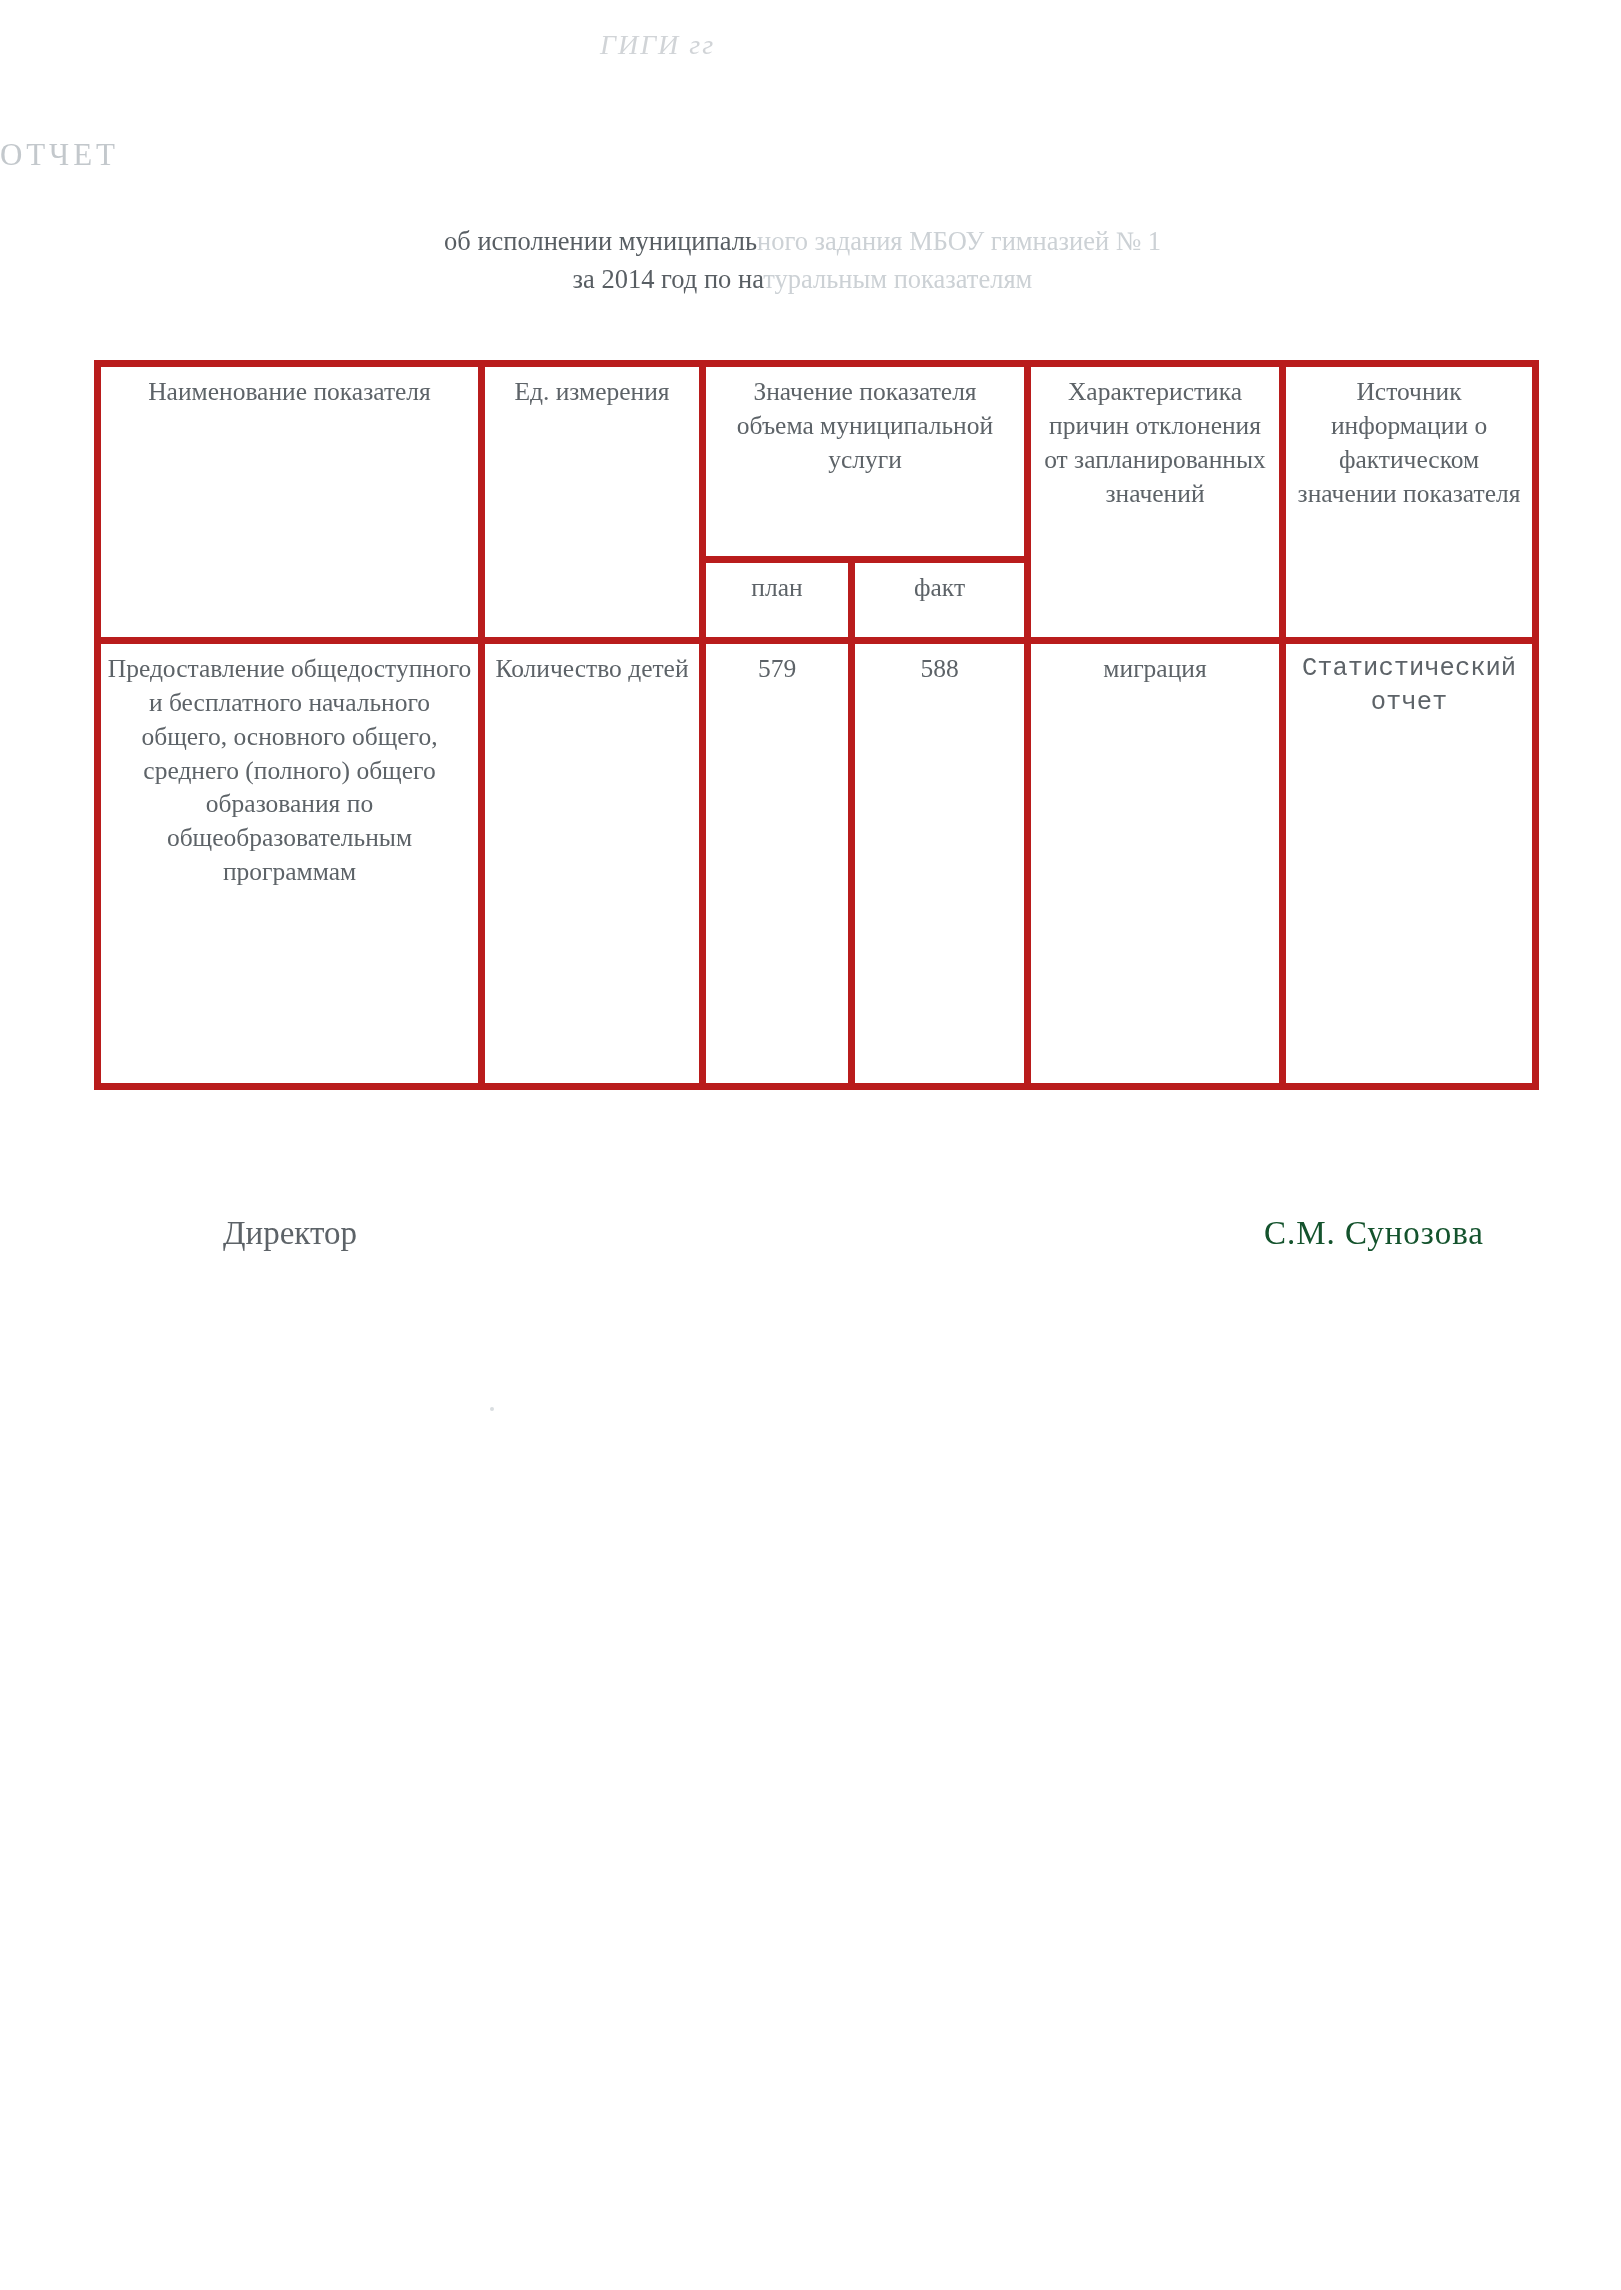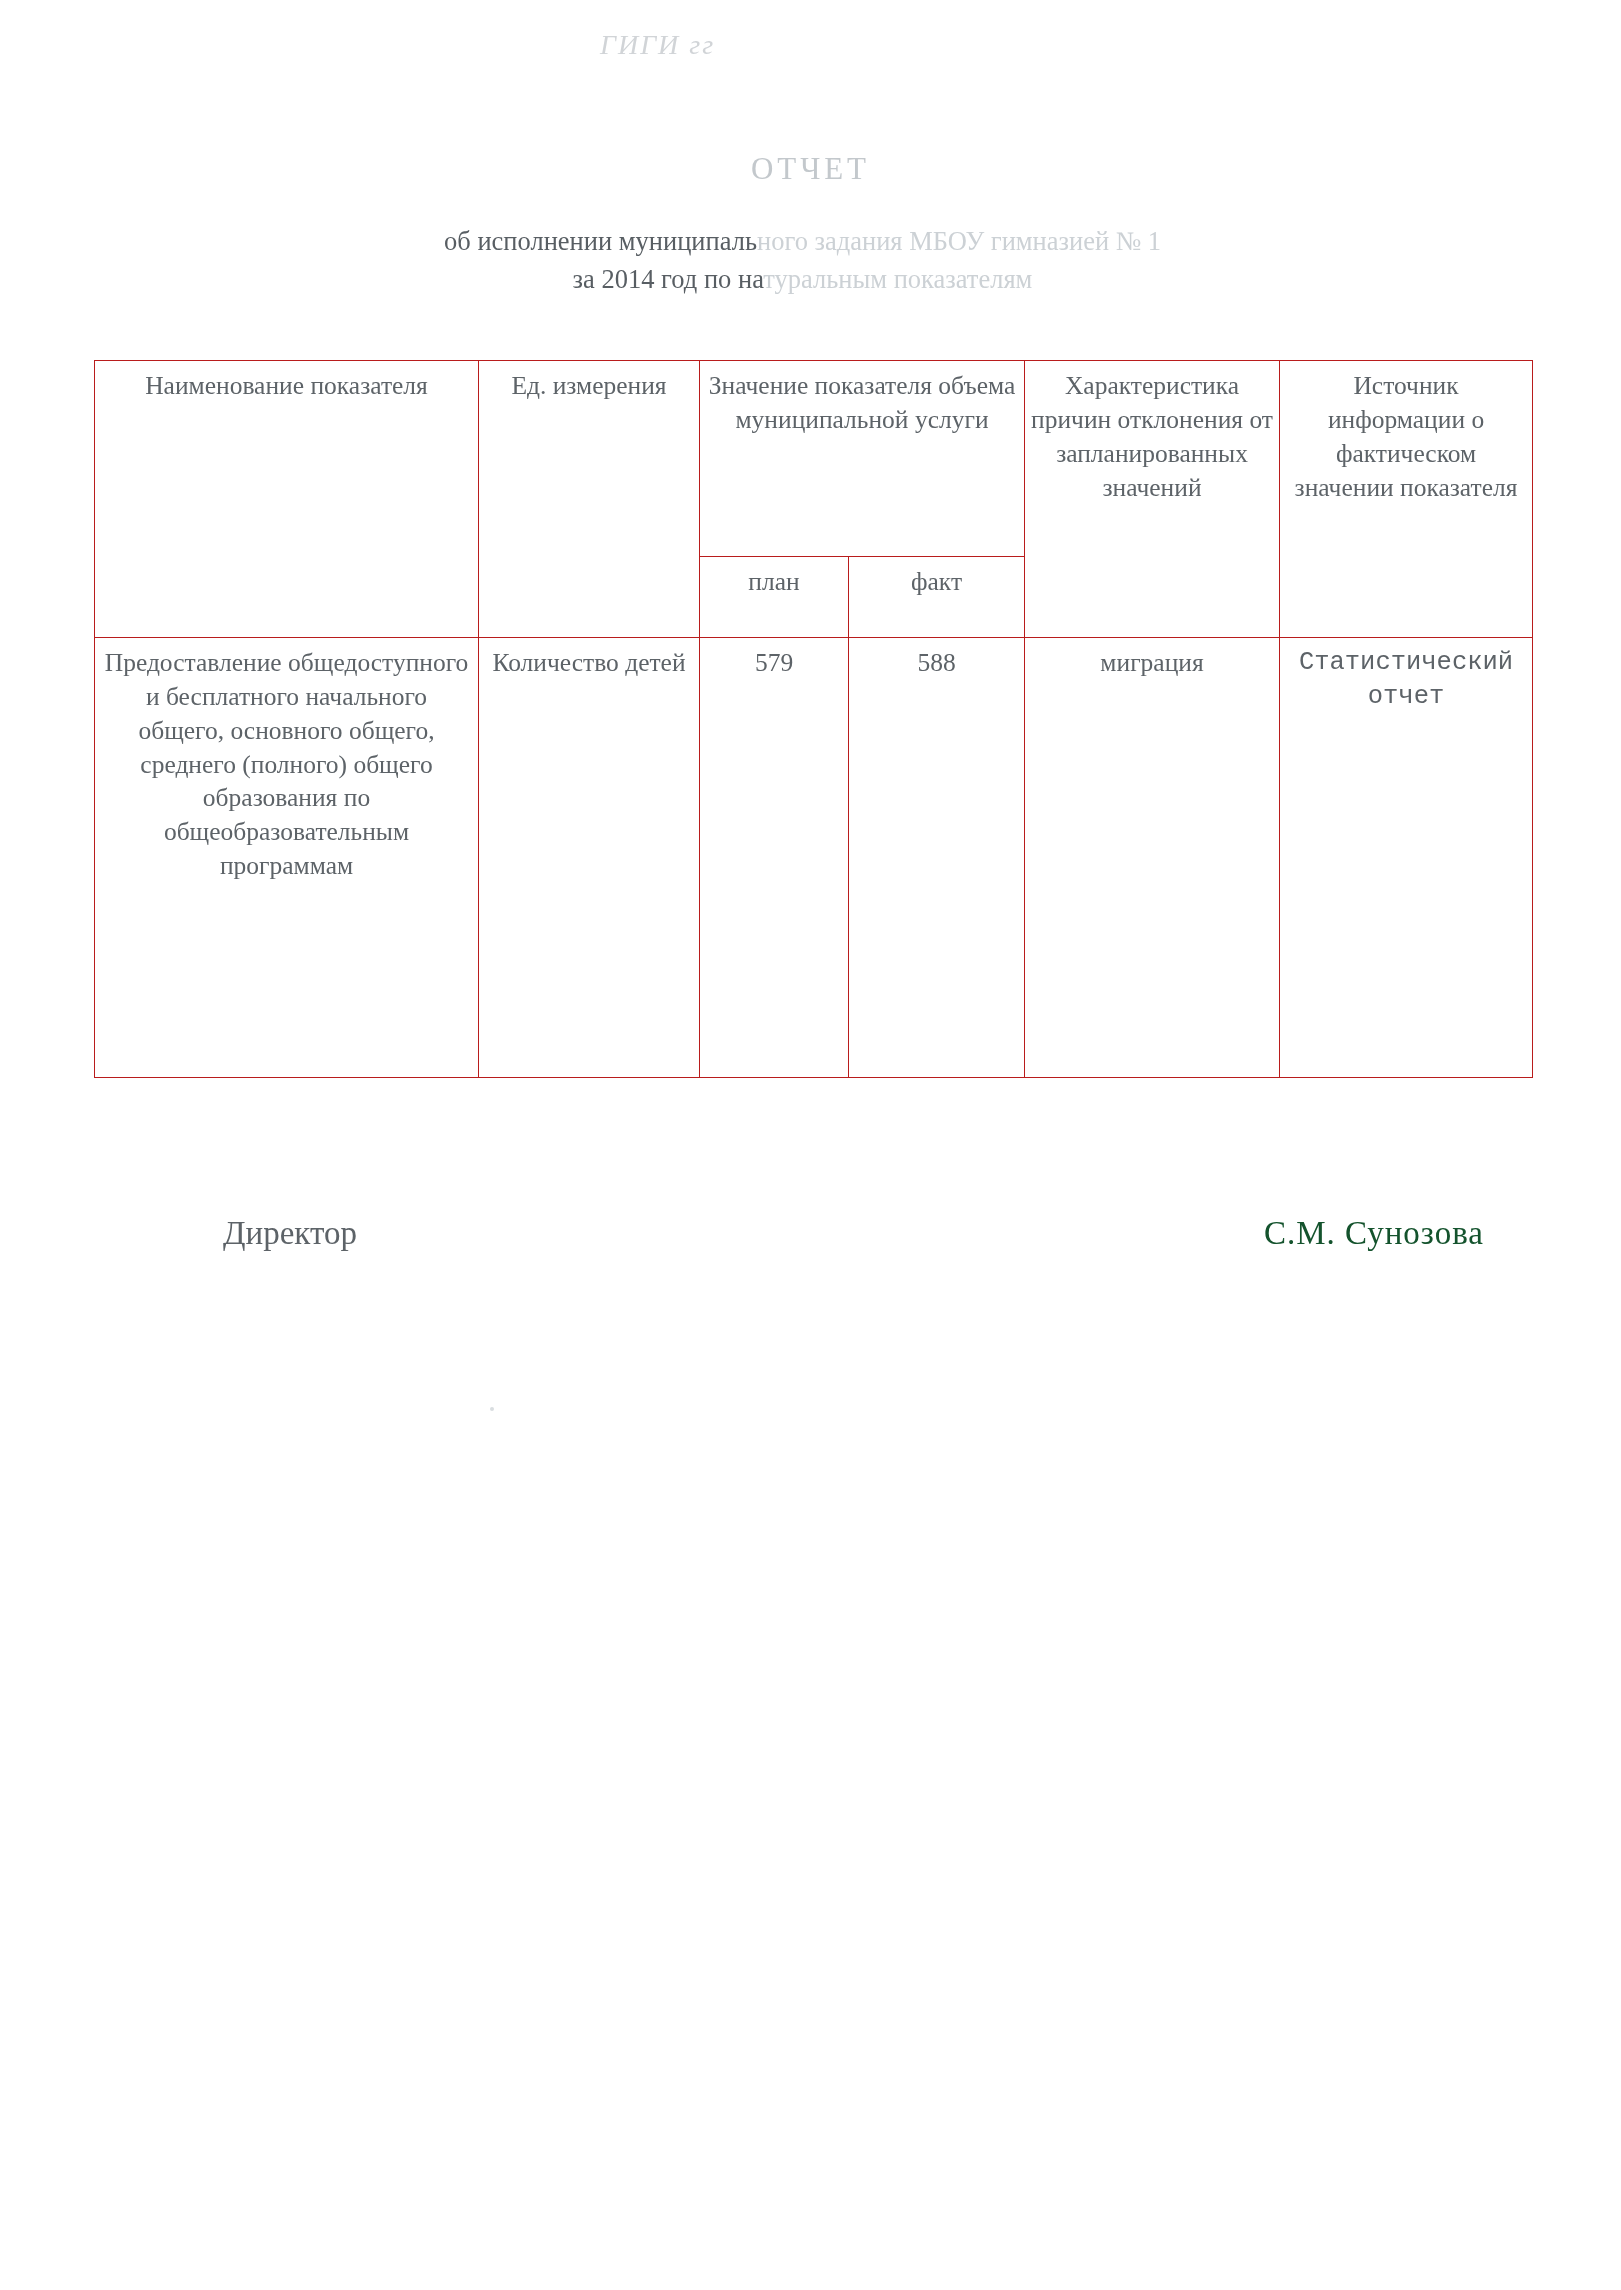--- a/index.html
+++ b/index.html
@@ -30,24 +30,23 @@
     font-style: italic;
     font-size: 28px;
     color: #c9cdd1;
     letter-spacing: 2px;
     white-space: nowrap;
     opacity: 0.85;
   }
 
   .doc-title {
     position: absolute;
-    top: 151px;
+    top: 137px;
     left: 0;
     right: 0;
-    text-align: center;
     font-size: 31px;
     letter-spacing: 3.9px;
     color: #c3c8cc;
   }
 
   .subtitle-block {
     position: absolute;
     top: 223px;
     left: 0;
     right: 16px;
@@ -68,21 +67,21 @@
     top: 360px;
     left: 94px;
     width: 1438px;
   }
   table.report {
     border-collapse: collapse;
     width: 100%;
     table-layout: fixed;
   }
   table.report td, table.report th {
-    border: 1px solid #b91c1c;
+    border: 7px solid #b91c1c;
     vertical-align: top;
     font-weight: normal;
     font-size: 25.5px;
     line-height: 1.33;
     color: #5d6368;
     padding: 7.8px 5.9px 9.8px 5.9px;
     text-align: center;
   }
   .col-name  { width: 384px; }
   .col-unit  { width: 221px; }

